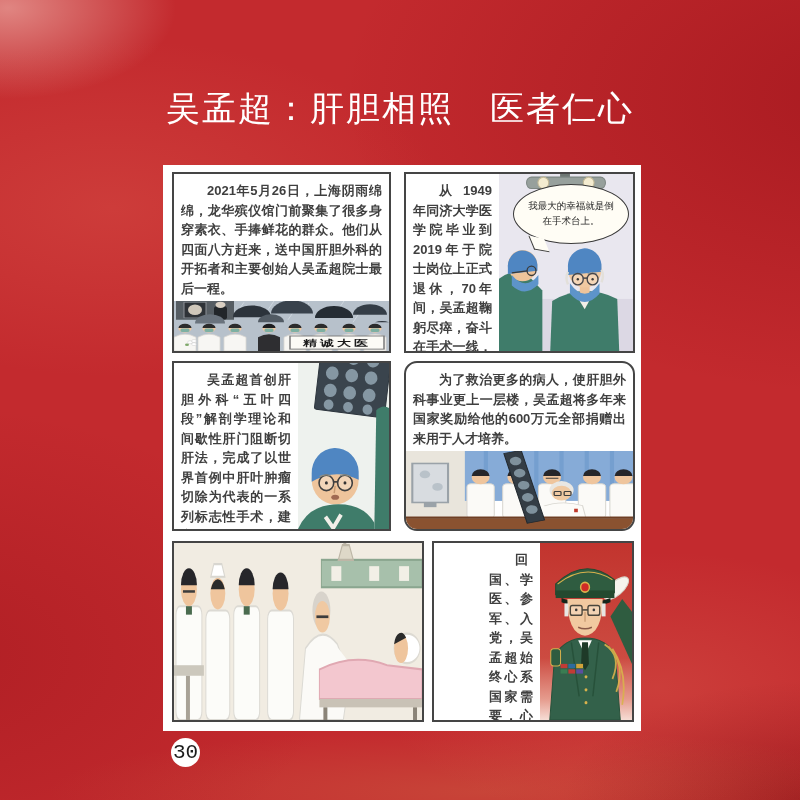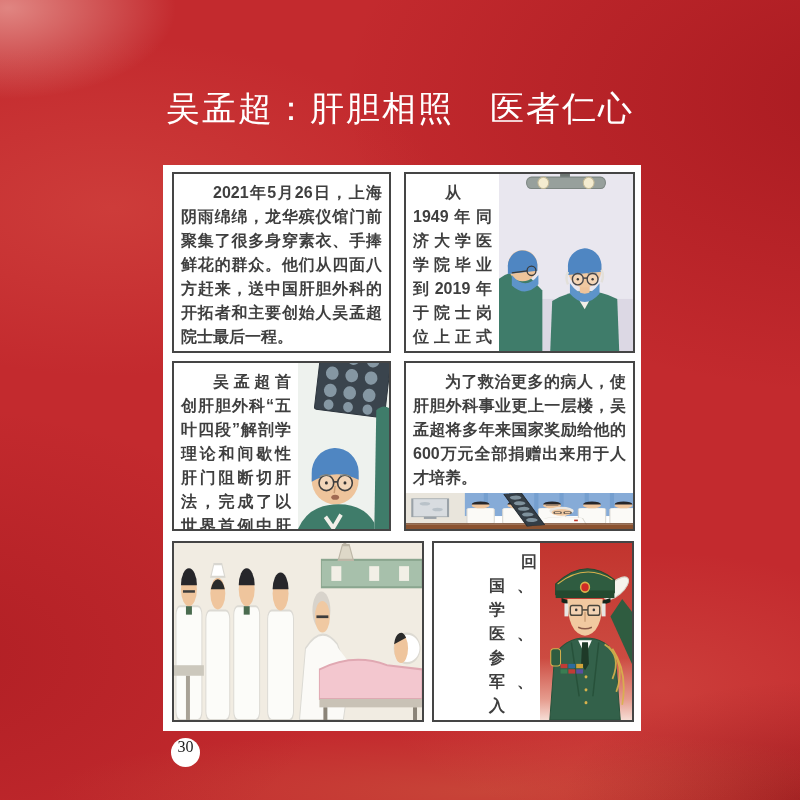--- a/index.html
+++ b/index.html
@@ -16,41 +16,41 @@
       radial-gradient(340px 170px at 100% 100%, rgba(118,8,14,.45), transparent 70%);
   }
   .title{position:absolute;top:86px;left:0;right:0;text-align:center;color:#ffffff;
     font-size:34px;font-weight:normal;letter-spacing:2px;margin:0;}
   .content{position:absolute;left:163px;top:165px;width:478px;height:566px;background:#ffffff;}
   .panel{position:absolute;background:#ffffff;border:2px solid #454545;box-sizing:border-box;
     display:flex;overflow:hidden;}
   .p1{left:9px;top:7px;width:219px;height:181px;flex-direction:column;}
   .p2{left:241px;top:7px;width:231px;height:181px;flex-direction:row;}
   .p3{left:9px;top:196px;width:219px;height:170px;flex-direction:row;}
-  .p4{left:241px;top:196px;width:231px;height:170px;flex-direction:column;}
+  .p4{left:241px;top:196px;width:231px;height:170px;flex-direction:column;border-radius:13px;}
   .p5{left:9px;top:376px;width:252px;height:181px;flex-direction:column;}
   .p6{left:269px;top:376px;width:202px;height:181px;flex-direction:row;}
-  .caption{margin:0;padding:7px 7px 3px 7px;color:#3f3f3f;font-size:16px;line-height:1.5;
+  .caption{margin:0;padding:7px 7px 3px 7px;color:#3f3f3f;font-size:13px;line-height:1.5;
     font-weight:bold;text-indent:2em;text-align:justify;}
   .cap-col{flex:0 0 auto;box-sizing:border-box;}
   .p2 .cap-col{width:93px;}
   .p3 .cap-col{width:124px;}
   .p6 .cap-col{width:106px;padding-left:48px;}
   .art{flex:1 1 auto;min-height:0;position:relative;}
   .art svg{display:block;width:100%;height:100%;}
   .bubble{position:absolute;right:4px;top:10px;width:116px;height:60px;background:#fffdf5;
     border:1.5px solid #3a3a3a;border-radius:50%;display:flex;align-items:center;justify-content:center;
     padding:5px 12px;box-sizing:border-box;text-align:center;font-size:9.5px;line-height:1.55;
     color:#1e1e1e;font-family:"Liberation Serif",serif;}
   .bubble .tail{position:absolute;left:18px;bottom:-8px;width:13px;height:13px;background:#fffdf5;
     border-left:1.5px solid #3a3a3a;border-bottom:1.5px solid #3a3a3a;
     transform:skewX(32deg) rotate(12deg);}
   .pagenum{position:absolute;left:171px;top:738px;width:29px;height:29px;border-radius:50%;
-    background:#ffffff;display:flex;align-items:flex-start;justify-content:center;
-    font-family:Liberation Serif, serif;font-size:16px;color:#1d1d1d;}
+    background:#ffffff;display:flex;align-items:center;justify-content:center;
+    font-family:Liberation Mono, monospace;font-size:21px;color:#1d1d1d;}
 </style>
 </head>
 <body>
 
 <div class="page">
   <h1 class="title">吴孟超：肝胆相照　医者仁心</h1>
 
   <div class="content">
 
     <section class="panel p1">
@@ -184,20 +184,24 @@
             <path d="M17,97 Q22,95 26,97" stroke="#9a9a94" stroke-width="1.5" fill="none"></path>
             <path d="M32,96 Q37,94 41,96" stroke="#9a9a94" stroke-width="1.5" fill="none"></path>
             <circle cx="22" cy="101" r="5.5" fill="rgba(255,255,255,0.25)" stroke="#46464a" stroke-width="1.4"></circle>
             <circle cx="37" cy="101" r="5.5" fill="rgba(255,255,255,0.25)" stroke="#46464a" stroke-width="1.4"></circle>
             <line x1="27.5" y1="100" x2="31.5" y2="100" stroke="#46464a" stroke-width="1.4"></line>
             <circle cx="22" cy="101" r="1.2" fill="#3a3a3a"></circle>
               <circle cx="37" cy="101" r="1.2" fill="#3a3a3a"></circle>
             <path d="M14,105 Q29,125 44,105 L44,115 Q29,131 14,115 Z" fill="#5d94ca"></path>
           </g>
         </svg>
+        <div class="bubble">
+          <span class="tail"></span>
+          <span>我最大的幸福就是倒在手术台上。</span>
+        </div>
       </div>
     </section>
 
     <section class="panel p3">
       <div class="cap-col">
         <p class="caption">吴孟超首创肝胆外科“五叶四段”解剖学理论和间歇性肝门阻断切肝法，完成了以世界首例中肝叶肿瘤切除为代表的一系列标志性手术，建立了我国肝胆外科理论、技术体系和学科体系，使我国肝癌手术成功率从不到50%提高到90%。</p>
       </div>
       <div class="art">
         <svg viewBox="0 0 93 162" preserveAspectRatio="none">
           <rect x="0" y="0" width="93" height="162" fill="#eef2ee"></rect>

